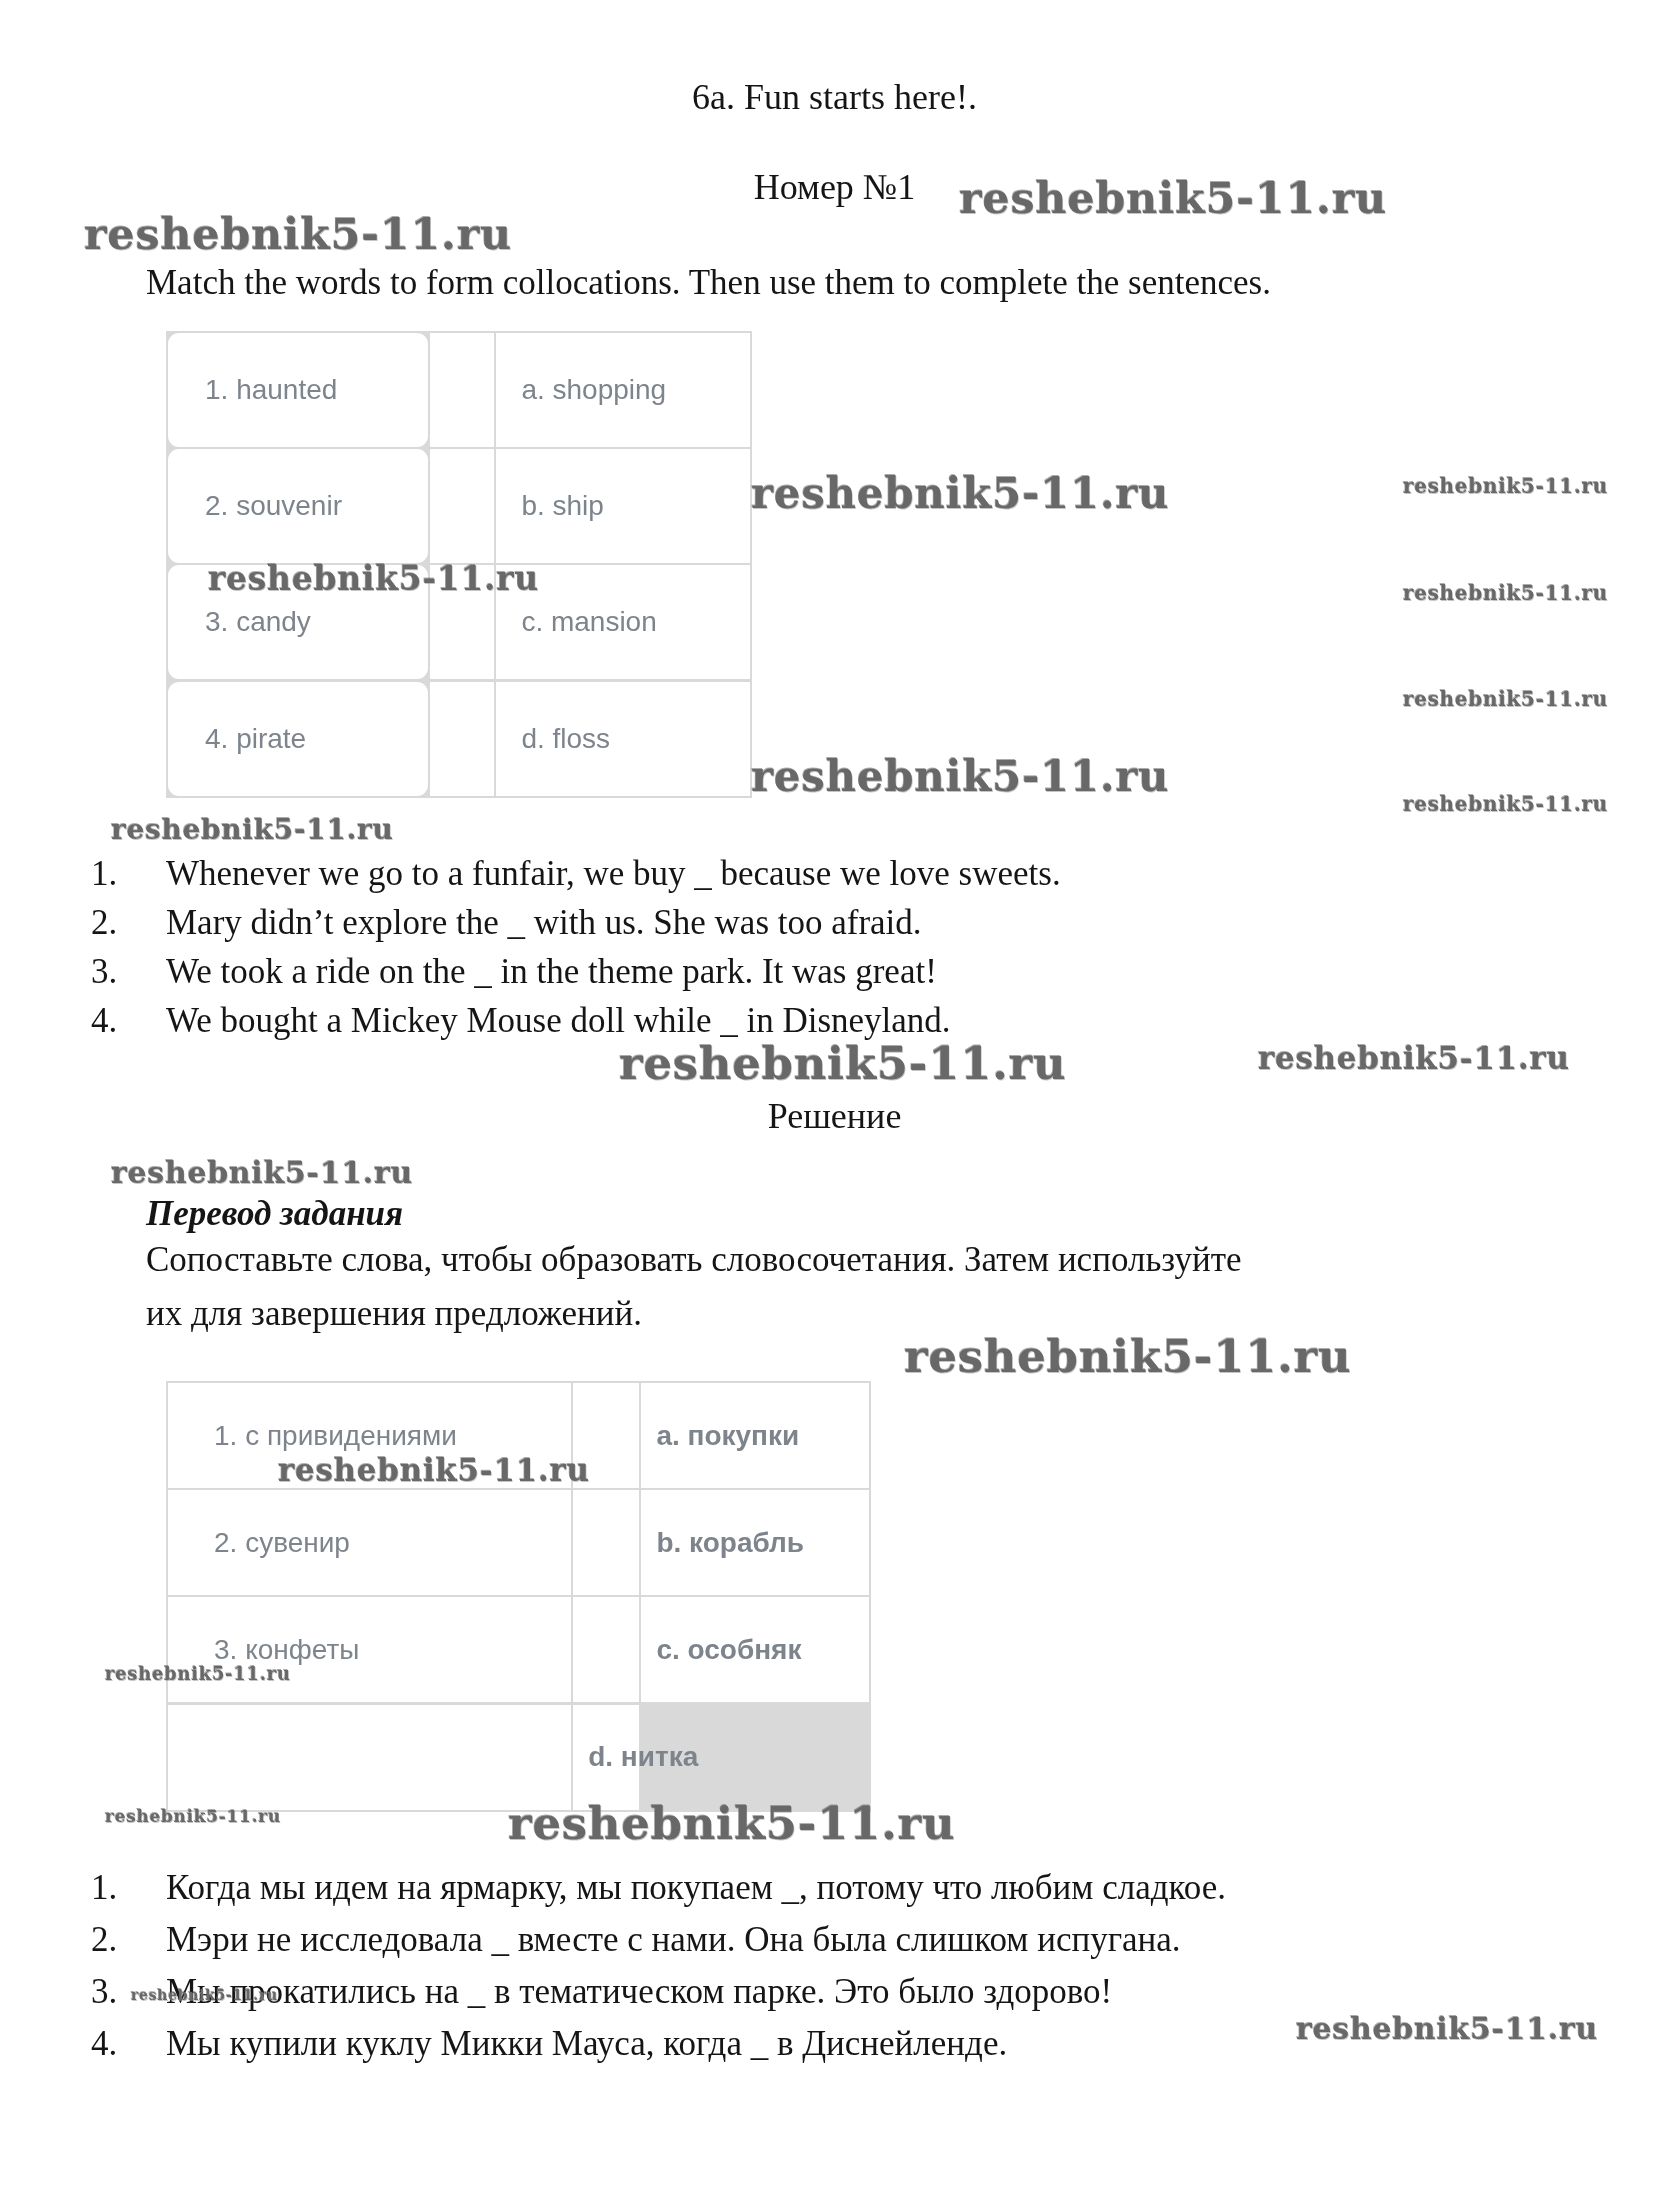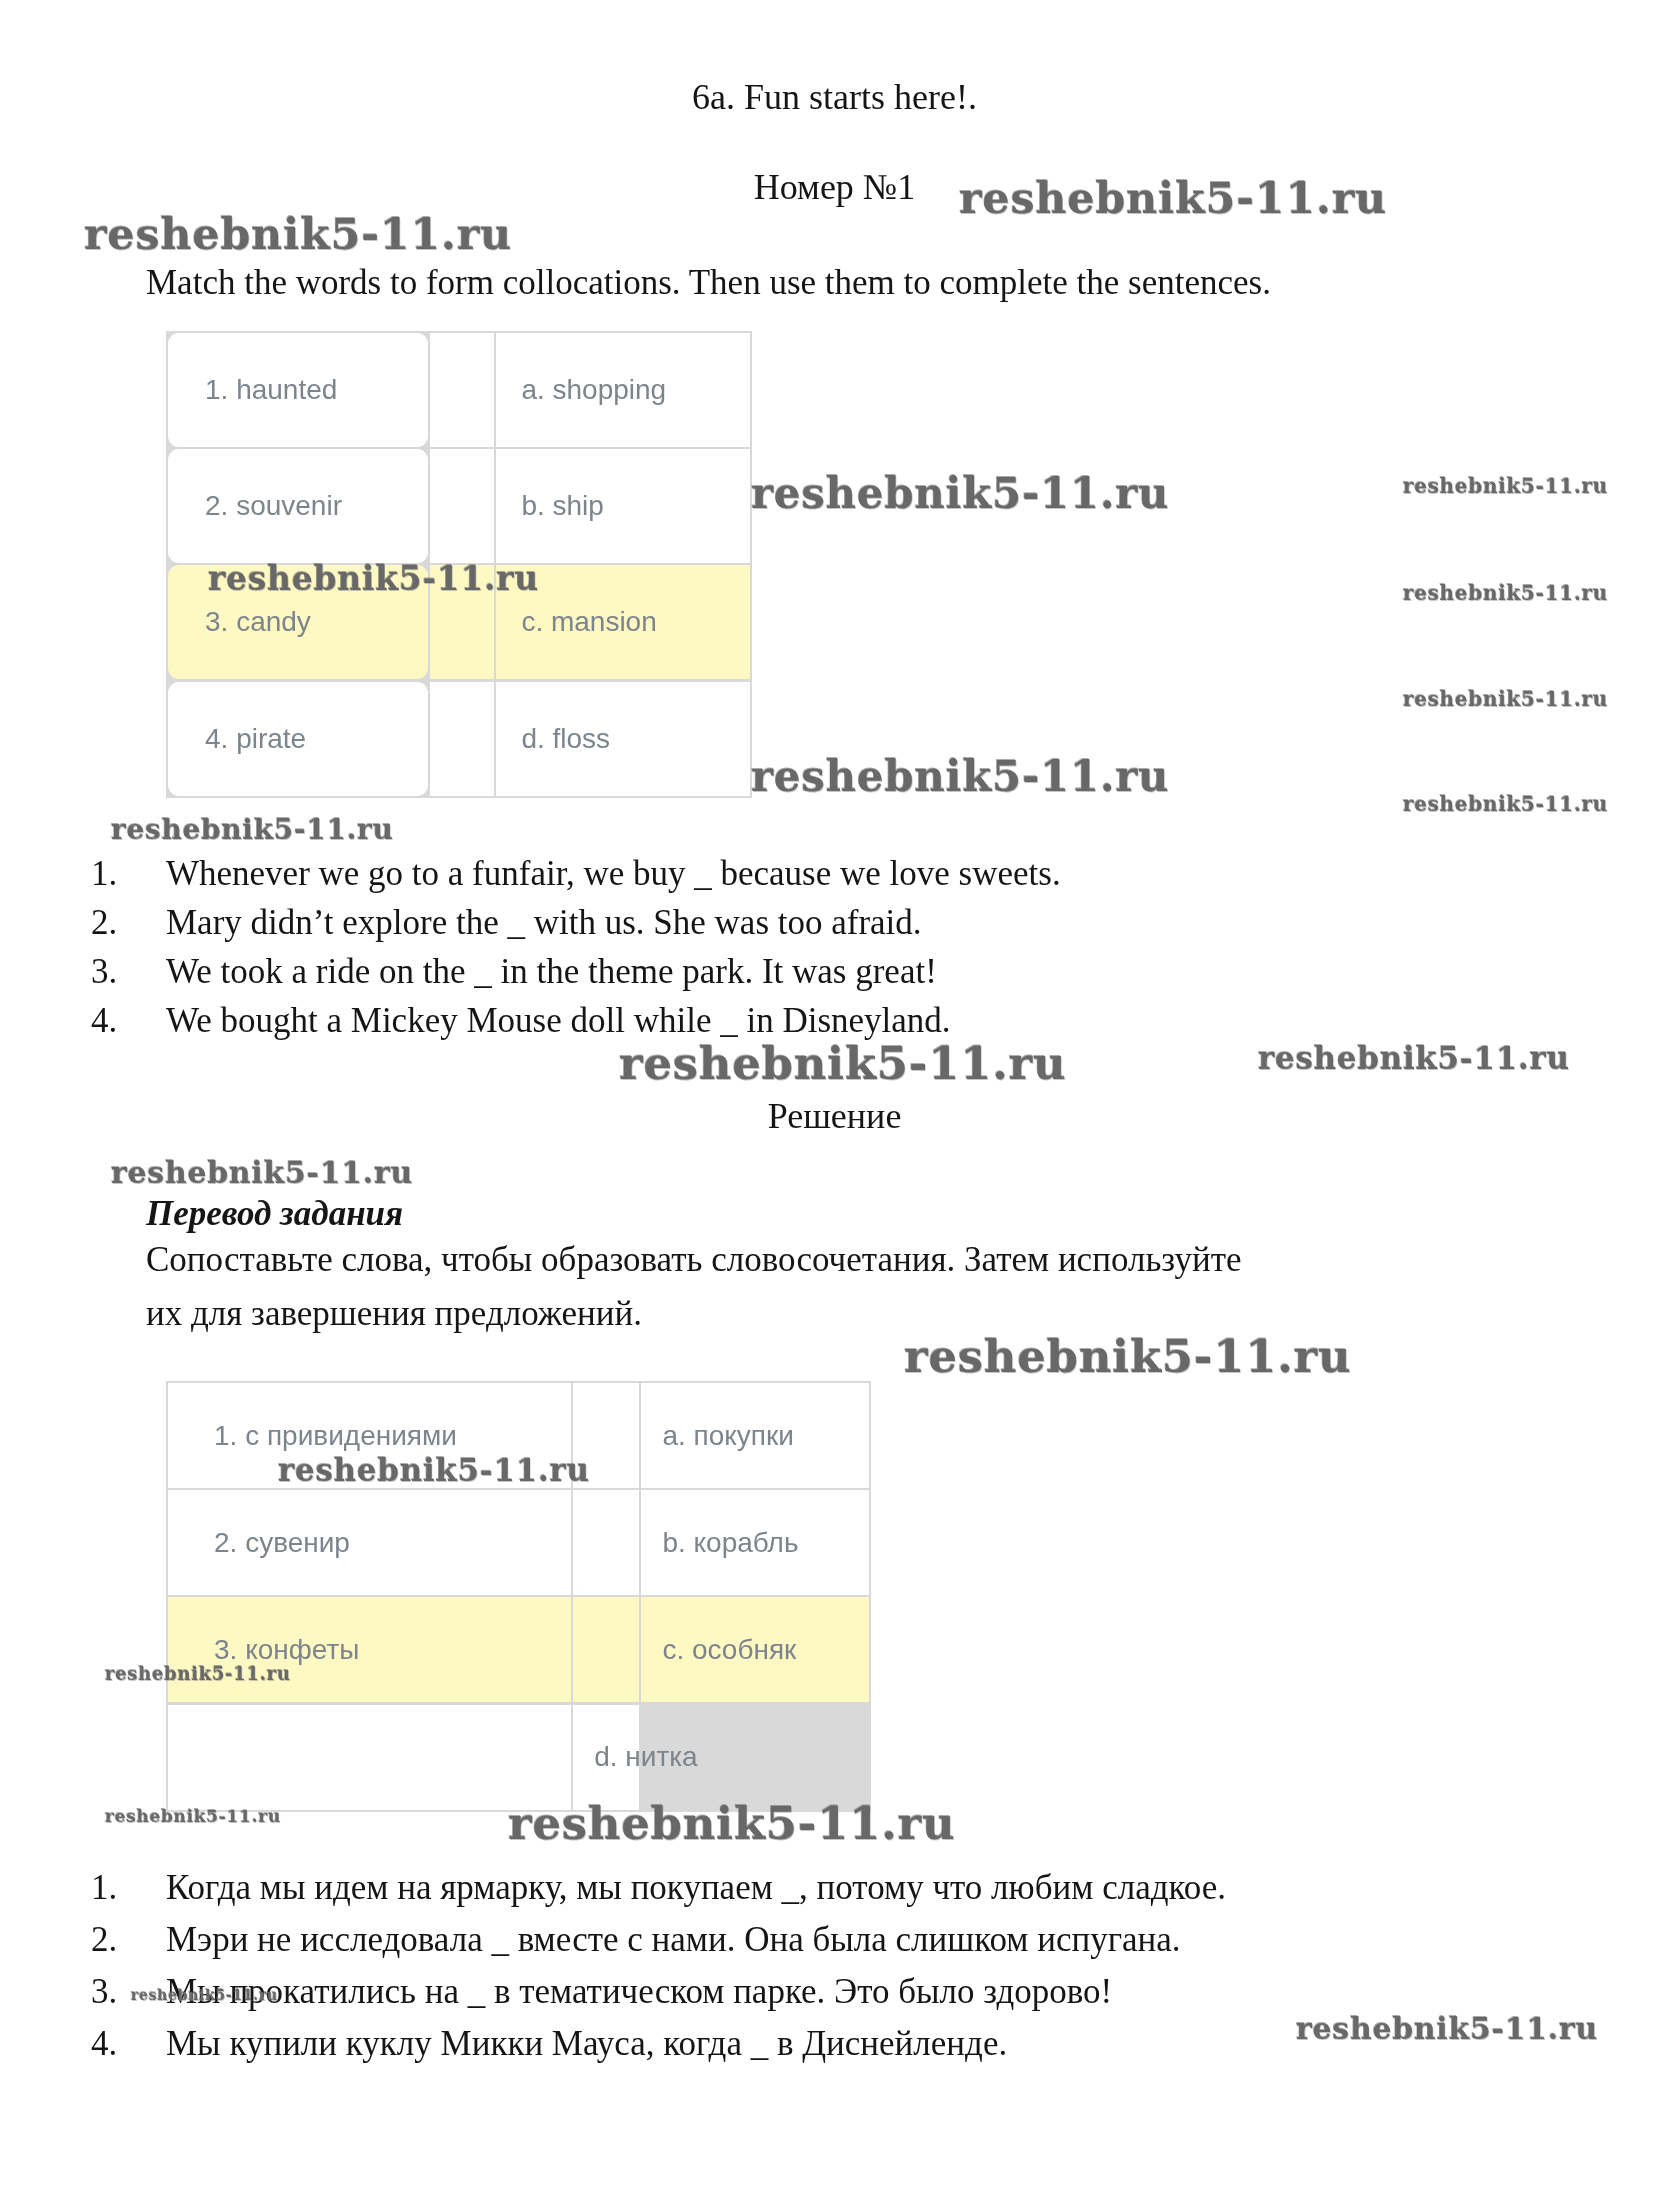--- a/index.html
+++ b/index.html
@@ -57,35 +57,35 @@
   }
   .match-table .cell{
     background:#ffffff;
     display:flex;
     align-items:center;
     font-family:"Liberation Sans", sans-serif;
     font-size:28px;
     color:#7d848c;
     white-space:nowrap;
   }
-  .match-table .cell.shade{ background:#fef9c3; }
+  .match-table .cell.shade{ background:#ffffff; }
   .t1{
     left:166px; top:331px;
     grid-template-columns:260px 64px 254px;
     grid-auto-rows:114px;
   }
   .t1 .c1{ padding-left:37px;border-radius:11px; }
   .t1 .c3{ padding-left:25px; }
   .t2{
     left:166px; top:1381px;
     grid-template-columns:403px 66px 228px;
     grid-auto-rows:105px;
   }
   .t2 .c1{ padding-left:46px; }
-  .t2 .c3{ padding-left:21px; }
+  .t2 .c3{ padding-left:15px;font-weight:bold; }
   
   .wm{
     position:absolute;
     font-family:"DejaVu Serif", serif;
     font-weight:700;
     color:#686868;
     letter-spacing:0.7px;
     white-space:nowrap;
     text-shadow:0.7px 0.7px 0 rgba(150,150,150,.55), -0.7px -0.7px 0 rgba(70,70,70,.45);
   }

